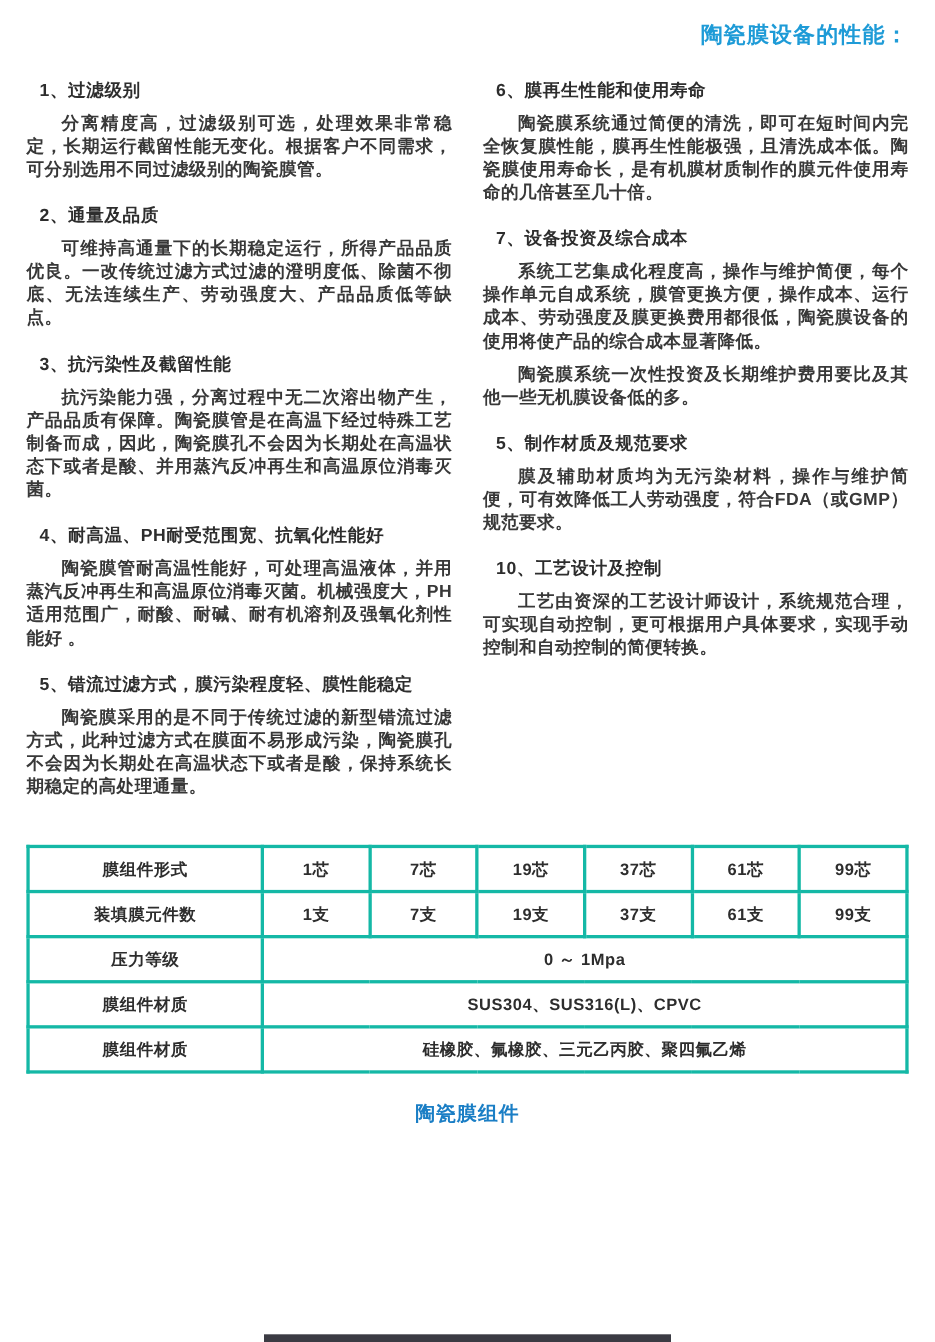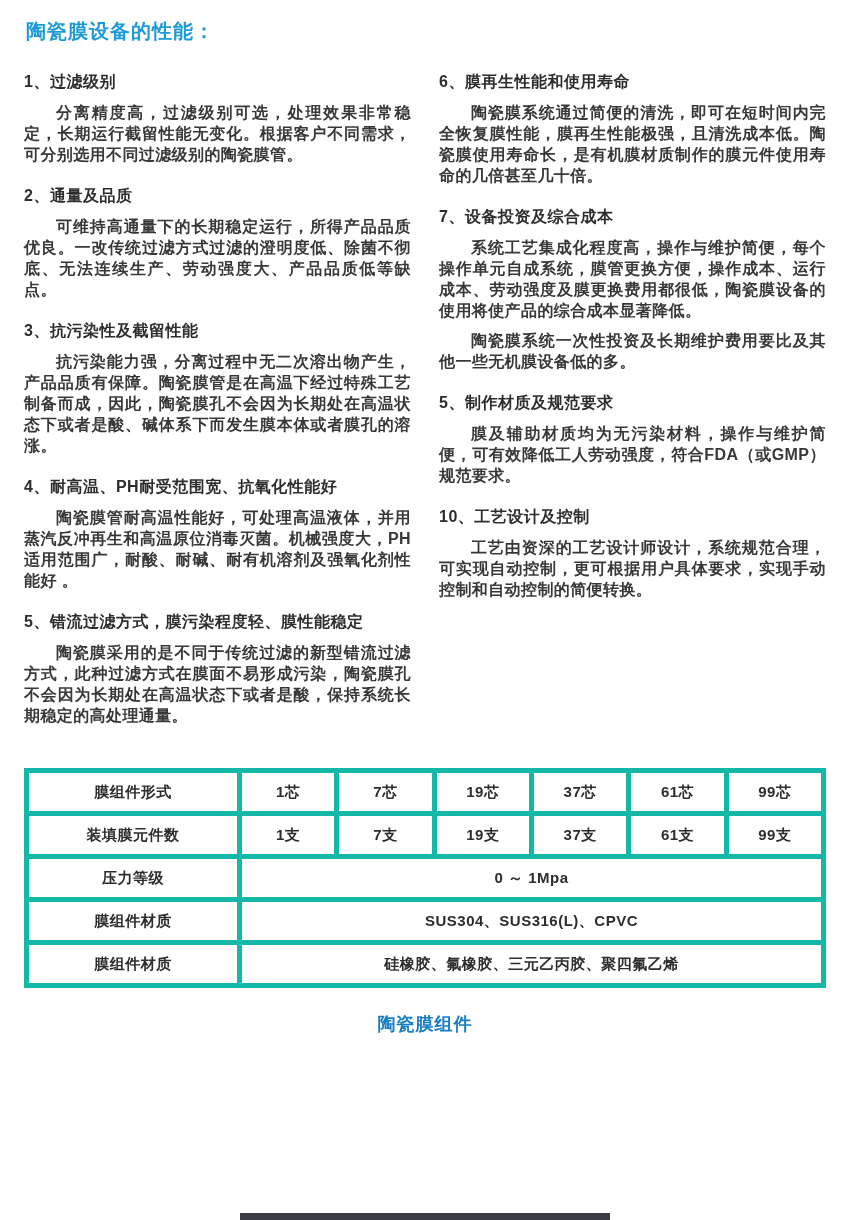--- a/index.html
+++ b/index.html
@@ -11,51 +11,52 @@
     overflow: hidden;
   }
   .page { padding: 18px 24px 0 24px; box-sizing: border-box; }
 
   .doc-title {
     font-size: 20px;
     font-weight: bold;
     color: #1e9bd7;
     margin: 0 0 6px 2px;
     letter-spacing: 1px;
+    text-align: right;
   }
 
   .columns { display: flex; gap: 28px; }
   .col { width: 387px; flex: 0 0 387px; }
 
   .sec h2 {
     font-size: 16px;
     font-weight: bold;
     color: #2d2d2d;
-    margin: 21px 0 0 0;
+    margin: 21px 0 0 12px;
     letter-spacing: 0.5px;
   }
   .sec p {
     font-size: 16px;
     font-weight: bold;
     color: #383838;
     line-height: 21px;
     text-align: justify;
     text-indent: 2em;
     margin: 9px 0 0 0;
     letter-spacing: 0.4px;
   }
 
   .spec-table {
     width: 802px;
     margin: 42px auto 0 auto;
     border-collapse: collapse;
     table-layout: fixed;
   }
   .spec-table td {
-    border: 5px solid #14b8a6;
+    border: 3px solid #14b8a6;
     height: 38px;
     text-align: center;
     vertical-align: middle;
     font-size: 15px;
     font-weight: bold;
     color: #2d2d2d;
     padding: 0 4px;
     letter-spacing: 0.5px;
   }
   .c-label { width: 213px; }
@@ -91,21 +92,21 @@
       <div class="sec">
         <h2>1、过滤级别</h2>
         <p>分离精度高，过滤级别可选，处理效果非常稳定，长期运行截留性能无变化。根据客户不同需求，可分别选用不同过滤级别的陶瓷膜管。</p>
       </div>
       <div class="sec">
         <h2>2、通量及品质</h2>
         <p>可维持高通量下的长期稳定运行，所得产品品质优良。一改传统过滤方式过滤的澄明度低、除菌不彻底、无法连续生产、劳动强度大、产品品质低等缺点。</p>
       </div>
       <div class="sec">
         <h2>3、抗污染性及截留性能</h2>
-        <p>抗污染能力强，分离过程中无二次溶出物产生，产品品质有保障。陶瓷膜管是在高温下经过特殊工艺制备而成，因此，陶瓷膜孔不会因为长期处在高温状态下或者是酸、碱体系下而发生膜本体或者膜孔的溶涨。</p>
+        <p>抗污染能力强，分离过程中无二次溶出物产生，产品品质有保障。陶瓷膜管是在高温下经过特殊工艺制备而成，因此，陶瓷膜孔不会因为长期处在高温状态下或者是酸、并用蒸汽反冲再生和高温原位消毒灭菌。</p>
       </div>
       <div class="sec">
         <h2>4、耐高温、PH耐受范围宽、抗氧化性能好</h2>
         <p>陶瓷膜管耐高温性能好，可处理高温液体，并用蒸汽反冲再生和高温原位消毒灭菌。机械强度大，PH适用范围广，耐酸、耐碱、耐有机溶剂及强氧化剂性能好 。</p>
       </div>
       <div class="sec">
         <h2>5、错流过滤方式，膜污染程度轻、膜性能稳定</h2>
         <p>陶瓷膜采用的是不同于传统过滤的新型错流过滤方式，此种过滤方式在膜面不易形成污染，陶瓷膜孔不会因为长期处在高温状态下或者是酸，保持系统长期稳定的高处理通量。</p>
       </div>
     </div>

